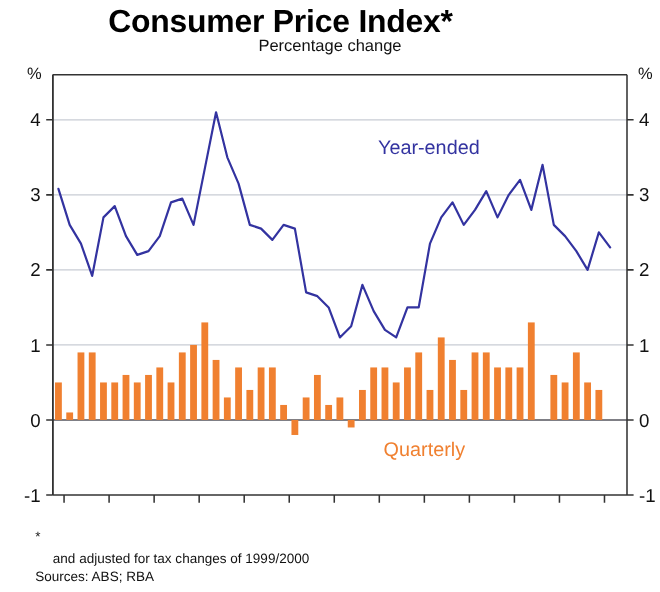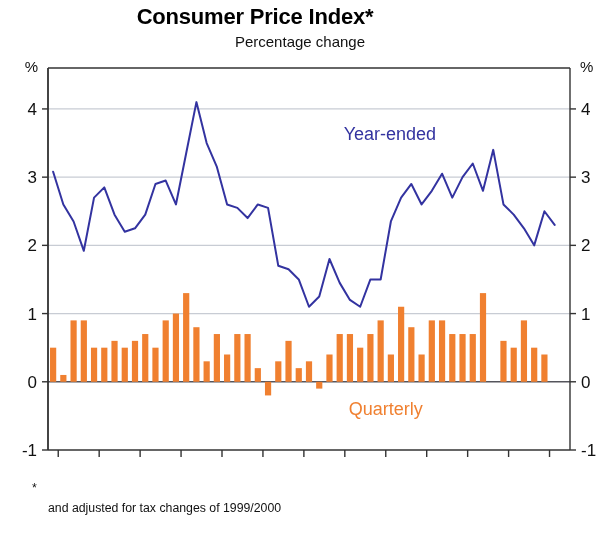--- a/index.html
+++ b/index.html
@@ -5,21 +5,21 @@
   html,body{margin:0;padding:0;}
   body{
     width:600px;height:538px;background:#ffffff;
     font-family:"Liberation Sans", sans-serif;
     color:#1a1a1a;overflow:hidden;position:relative;
   }
   #root{width:600px;height:538px;position:relative;}
 
   .title{
     position:absolute;top:4px;left:0;width:510px;text-align:center;
-    font-size:22px;font-weight:bold;letter-spacing:-0.2px;color:#000;
+    font-size:29px;font-weight:bold;letter-spacing:-0.2px;color:#000;
   }
   .subtitle{
     position:absolute;top:33px;left:0;width:600px;text-align:center;
     font-size:15px;font-weight:normal;color:#111;
   }
 
   .plotwrap{position:absolute;left:0;top:58px;width:600px;height:400px;}
   svg{display:block;}
 
   .footnotes{
@@ -149,15 +149,16 @@
         <text x="389.8588235294081" y="81.625" text-anchor="middle" font-family="&quot;Liberation Sans&quot;, sans-serif" font-size="18" fill="#3333A0">Year-ended</text>
         <text x="385.764705882353" y="356.5285714285714" text-anchor="middle" font-family="&quot;Liberation Sans&quot;, sans-serif" font-size="18" fill="#F08030">Quarterly</text>
       </svg>
   </div>
 
   <div class="footnotes">
     <span class="fn-row">
       <span class="fn-star">*</span>
     </span>
     <span class="fn-cont">and adjusted for tax changes of 1999/2000</span>
+    <span class="fn-src">Sources: ABS; RBA</span>
   </div>
 
 </div>
 
 </body></html>

